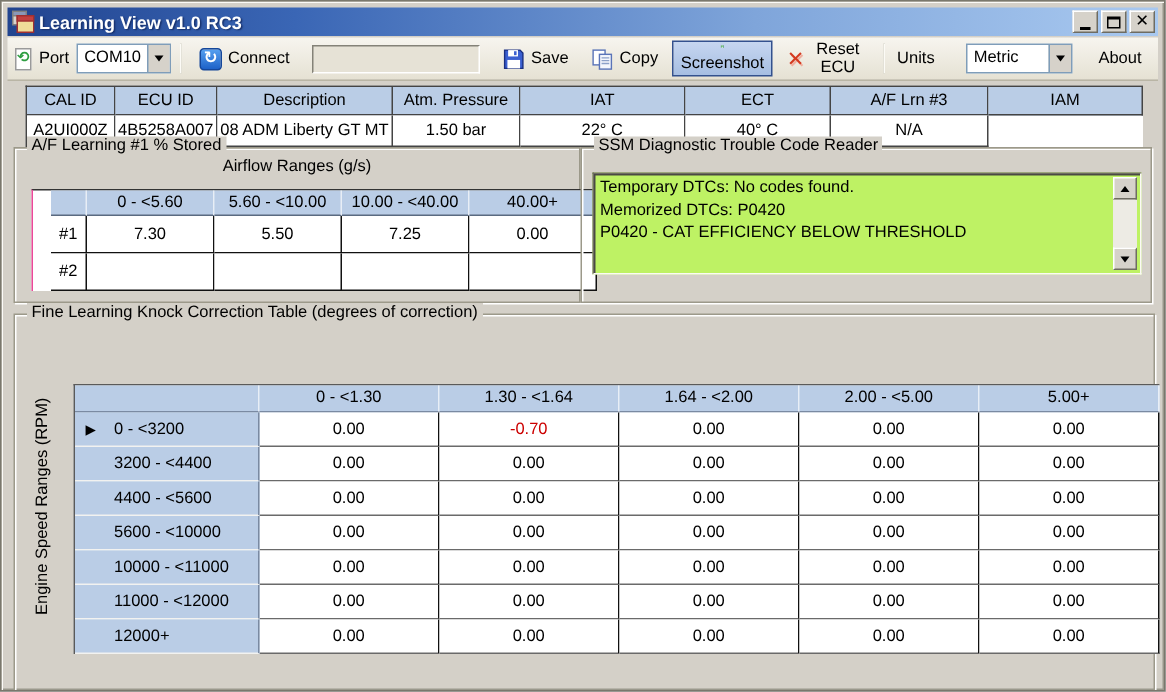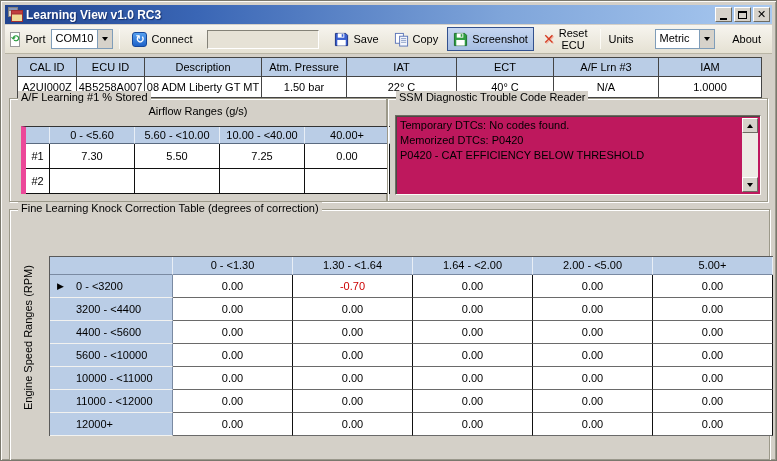--- a/index.html
+++ b/index.html
@@ -17,21 +17,21 @@
   .glyph-min{width:7px;height:2px;background:#000;margin-top:8px;}
   .glyph-max{width:9px;height:8px;border:1px solid #000;border-top:2px solid #000;}
   .glyph-close{font-size:11px;font-weight:bold;color:#000;line-height:1;}
   
   .toolbar{position:absolute;left:4px;top:24px;right:4px;height:29px;display:flex;align-items:center;
     background:linear-gradient(#F7F5EF,#E5E1D3);border-bottom:1px solid #B9B5A5;padding:0 5px;gap:3px;font-size:11px;color:#000;}
   .tb-label{padding:0 2px;}
   .tb-sep{width:1px;height:20px;background:#A8A493;border-right:1px solid #FCFBF6;margin:0 3px;}
   .tb-btn{display:flex;align-items:center;gap:4px;border:1px solid transparent;background:transparent;
     font-family:inherit;font-size:11px;color:#000;padding:2px 5px;height:24px;cursor:default;}
-  .tb-btn.pressed{background:linear-gradient(#C6D6F0,#A6BEE2);border:1px solid #33518E;}
+  .tb-btn.pressed{background:linear-gradient(#C6D6F0,#A6BEE2);border:1px solid #33518E;flex-direction:column;}
   .combo{display:flex;height:20px;border:1px solid #7F9DB9;background:#fff;align-items:stretch;}
   .combo .combo-val{flex:1;padding:2px 4px;font-size:11px;white-space:nowrap;overflow:hidden;}
   .combo .combo-btn{width:15px;background:#D6D2CA;border-left:1px solid #7F9DB9;display:flex;align-items:center;justify-content:center;}
   .arr{width:0;height:0;border-left:3px solid transparent;border-right:3px solid transparent;border-top:4px solid #000;}
   .combo.port{width:80px;}
   .combo.units{width:95px;margin-left:16px;}
   .tb-input{width:112px;height:19px;background:#E6E2D6;border:1px solid;border-color:#848278 #FFFFFF #FFFFFF #848278;margin:0 6px;}
   .icon-page{display:inline-flex;width:14px;height:15px;background:#fff;border:1px solid #9A9A9A;
     align-items:center;justify-content:center;color:#2E9E41;font-size:10px;font-weight:bold;line-height:1;}
   .icon-connect{display:inline-flex;width:15px;height:15px;background:linear-gradient(#55A0F0,#1E62C8);
@@ -48,26 +48,26 @@
   .st-val{background:#fff;line-height:20px;}
   
   .group{position:absolute;border:1px solid #9C998A;box-shadow:1px 1px 0 #FFFFFF, inset 1px 1px 0 #FFFFFF;}
   .group-label{position:absolute;top:-8px;left:8px;background:#D4D0C8;padding:0 3px;white-space:nowrap;}
   .af-group{left:4px;top:44px;width:378px;height:104px;}
   .dtc-group{left:382px;top:44px;width:381px;height:104px;}
   .knock-group{left:4px;top:155px;width:761px;height:281px;}
   .af-title{position:absolute;left:0;right:0;top:6px;text-align:center;}
   
   .af-table{position:absolute;left:11px;top:27px;display:grid;grid-template-columns:24px repeat(4,85px);
-    grid-template-rows:17px 25px 25px;border-top:1px solid #333;border-left:5px solid #ec4899;background:#fff;}
+    grid-template-rows:17px 25px 25px;border-top:1px solid #333;border-left:1px solid #ec4899;background:#fff;padding-left:12px;}
   .af-corner,.af-head{background:#BACDE6;border-right:1px solid #E8EEF6;border-bottom:1px solid #5A6A80;text-align:center;line-height:16px;white-space:nowrap;overflow:hidden;}
   .af-rowhead{background:#fff;border-right:1px solid #111;border-bottom:1px solid #111;text-align:center;line-height:24px;}
   .af-cell{background:#fff;border-right:1px solid #111;border-bottom:1px solid #111;text-align:center;line-height:24px;}
   
-  .dtc-box{position:absolute;left:7px;top:16px;width:366px;height:80px;background:#be185d;
+  .dtc-box{position:absolute;left:7px;top:16px;width:366px;height:68px;background:#bef264;
     border:1px solid;border-color:#6E6C62 #FBFAF6 #FBFAF6 #6E6C62;box-shadow:inset 1px 1px 0 #4A4A44;}
   .dtc-text{position:absolute;left:4px;top:2px;right:22px;bottom:2px;white-space:pre-line;line-height:15px;overflow:hidden;}
   .scrollbar{position:absolute;top:2px;right:2px;bottom:2px;width:16px;background:#EDEBE4;}
   .sb-btn{position:absolute;left:0;width:16px;height:15px;background:#D6D2CA;border:1px solid;border-color:#FFFFFF #6E6C62 #6E6C62 #FFFFFF;
     display:flex;align-items:center;justify-content:center;}
   .sb-btn.up{top:0;} .sb-btn.down{bottom:0;}
   .tri-up{width:0;height:0;border-left:3px solid transparent;border-right:3px solid transparent;border-bottom:4px solid #000;}
   .tri-down{width:0;height:0;border-left:3px solid transparent;border-right:3px solid transparent;border-top:4px solid #000;}
   
   .load-title{position:absolute;left:160px;right:10px;top:12px;text-align:center;}
@@ -177,21 +177,20 @@
         <div class="st-cell st-head">ECT</div>
         <div class="st-cell st-head">A/F Lrn #3</div>
         <div class="st-cell st-head">IAM</div>
         <div class="st-cell st-val">A2UI000Z</div>
         <div class="st-cell st-val">4B5258A007</div>
         <div class="st-cell st-val">08 ADM Liberty GT MT</div>
         <div class="st-cell st-val">1.50 bar</div>
         <div class="st-cell st-val">22° C</div>
         <div class="st-cell st-val">40° C</div>
         <div class="st-cell st-val">N/A</div>
-        <div class="st-cell st-val">1.0000</div>
       </div>
 
     <div class="group af-group">
       <div class="group-label">A/F Learning #1 % Stored</div>
       <div class="af-title">Airflow Ranges (g/s)</div>
       <div class="af-table">
           <div class="af-corner"></div>
           <div class="af-head">0 - &lt;5.60</div>
           <div class="af-head">5.60 - &lt;10.00</div>
           <div class="af-head">10.00 - &lt;40.00</div>

